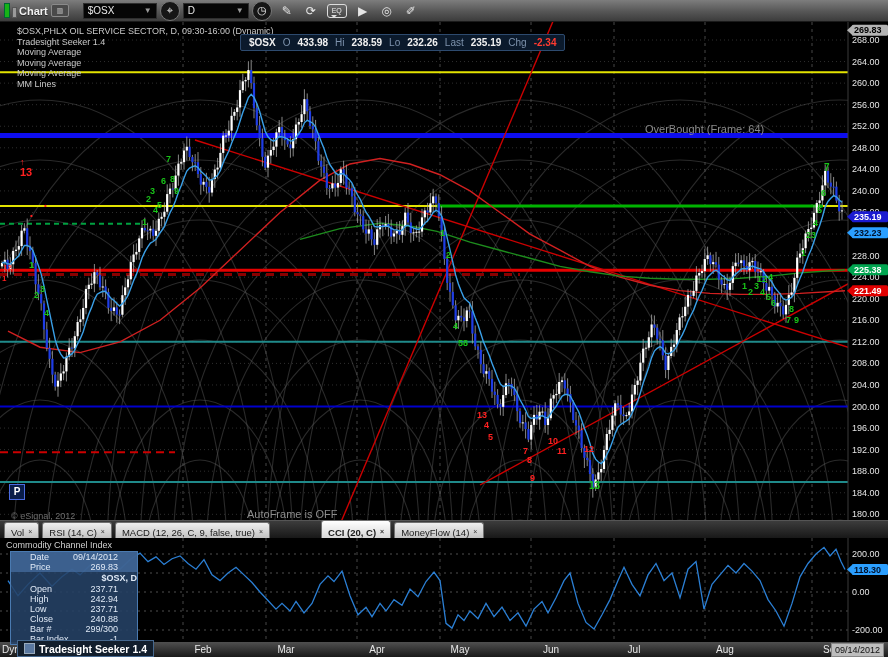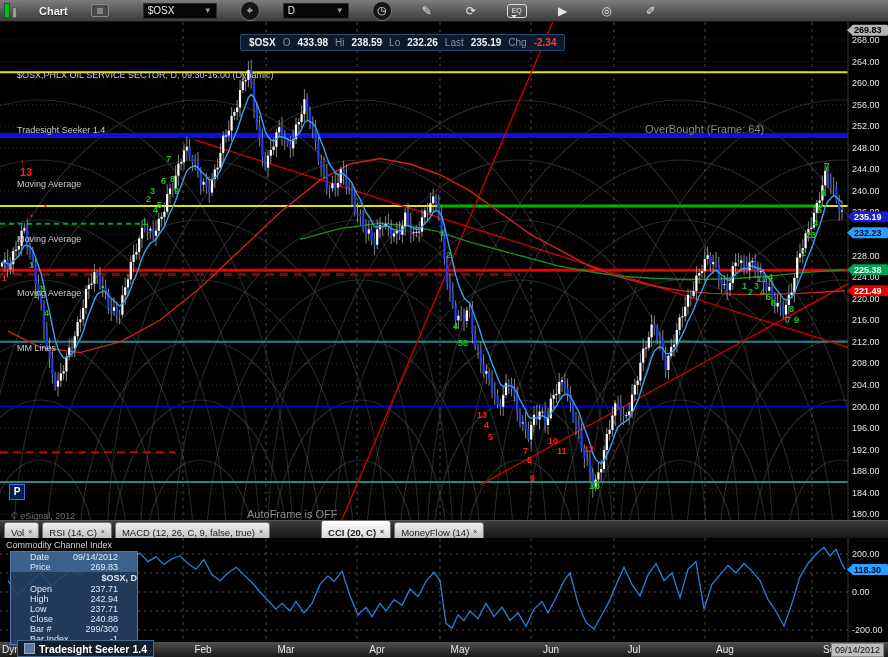--- a/index.html
+++ b/index.html
@@ -1,41 +1,41 @@
 <!DOCTYPE html>
 <html><head>
 <meta charset="utf-8">
 <style>
   html,body{margin:0;padding:0;background:#000;}
   body{width:888px;height:657px;position:relative;overflow:hidden;
        font-family:"Liberation Sans",sans-serif;-webkit-font-smoothing:antialiased;}
   
   .titlebar{position:absolute;left:0;top:0;width:888px;height:22px;
     background:linear-gradient(#7d7d7d,#565656 55%,#3c3c3c);border-bottom:1px solid #1a1a1a;
-    display:flex;align-items:center;gap:20px;padding-left:4px;box-sizing:border-box;}
+    display:flex;align-items:center;gap:0;padding-left:4px;box-sizing:border-box;}
   .candle-logo{display:inline-flex;gap:2px;align-items:flex-end;height:14px;margin-right:2px;}
   .candle-logo i{display:block;width:4px;background:#17b317;border:1px solid #063;}
   .candle-logo i:first-child{height:13px;}
   .candle-logo i:last-child{height:9px;background:#9a9a9a;border-color:#555;width:3px;}
   .app-title{color:#f2f2f2;font-size:11px;font-weight:bold;text-shadow:0 1px 1px #222;margin-right:3px;}
   .win-badge{width:16px;height:11px;border-radius:2px;background:#4a4a4a;border:1px solid #8a8a8a;
     color:#cfcfcf;font-size:7px;line-height:11px;text-align:center;margin-right:14px;}
   .tb-field{height:16px;background:#060606;border:1px solid #2e2e2e;color:#e8e8e8;font-size:10px;
     display:flex;align-items:center;justify-content:space-between;padding:0 4px;box-sizing:border-box;}
   .tb-field .caret{color:#9a9a9a;font-size:8px;margin-left:6px;}
   .sym-field{width:74px;} .int-field{width:66px;}
   .tb-round{width:18px;height:18px;border-radius:50%;background:#161616;border:1px solid #777;
     color:#e0e0e0;font-size:11px;line-height:17px;text-align:center;margin:0 3px;}
   .tb-ico{color:#e6e6e6;font-size:12px;width:20px;text-align:center;margin:0 2px;}
   .tb-eq{width:18px;height:12px;border:1px solid #ddd;border-radius:3px;color:#eee;font-size:7px;
     line-height:11px;text-align:center;margin:0 4px;position:relative;}
   .tb-eq:after{content:"";position:absolute;left:3px;bottom:-4px;border:3px solid transparent;border-top-color:#ddd;}
   
   .legend{position:absolute;left:17px;top:26px;color:#c9c9c9;font-size:9px;line-height:10.5px;z-index:5;}
-  .legend div{white-space:nowrap;margin-top:44px;}
+  .legend div{white-space:nowrap;}
   .quote-pill{position:absolute;left:240px;top:34px;height:15px;background:#0b1a2c;border:1px solid #2d4a6e;
     border-radius:2px;display:flex;align-items:center;gap:7px;padding:0 8px;font-size:10px;z-index:6;}
   .quote-pill .lbl{color:#7e93ad;} .quote-pill .val{color:#f0f0f0;font-weight:bold;}
   .quote-pill .neg{color:#ff3b30;}
   .overbought{position:absolute;left:645px;top:123px;color:#8a8a8a;font-size:11px;z-index:4;}
   .p-badge{position:absolute;left:9px;top:484px;width:14px;height:14px;background:#0a1d4a;border:1px solid #4a6ae0;
     color:#fff;font-size:10px;font-weight:bold;text-align:center;line-height:14px;z-index:5;}
   .copyright{position:absolute;left:11px;top:511px;color:#6f6f6f;font-size:9px;z-index:5;}
   .autoframe{position:absolute;left:247px;top:508px;color:#8d8d8d;font-size:11px;z-index:5;}
   

